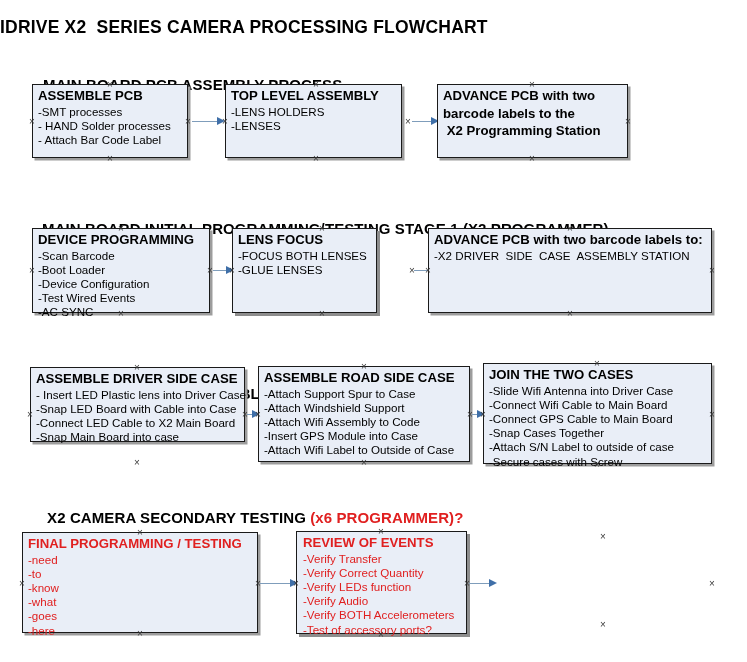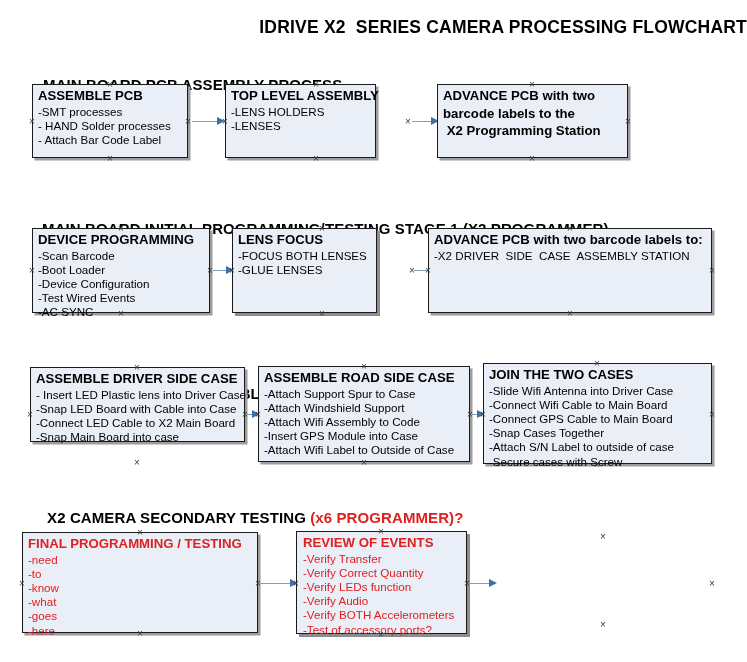--- a/index.html
+++ b/index.html
@@ -19,21 +19,21 @@
     position: absolute;
     inset: 0;
   }
 
   
   .chart-title {
     position: absolute;
     left: 0;
     top: 17px;
     width: 747px;
-    text-align: right;
+    text-align: left;
     font-size: 17.5px;
     font-weight: bold;
     letter-spacing: 0.2px;
     white-space: pre;
   }
   .section-head {
     position: absolute;
     font-size: 15px;
     font-weight: bold;
     letter-spacing: 0.1px;
@@ -139,21 +139,21 @@
   <div class="handle" style="left:110px; top:84px;">×</div>
   <div class="handle" style="left:110px; top:158px;">×</div>
   <div class="handle" style="left:32px;  top:121px;">×</div>
   <div class="handle" style="left:188px; top:121px;">×</div>
 
   <div class="conn" style="left:192px; top:116px; width:33px;">
     <div class="shaft"></div>
     <div class="head"></div>
   </div>
 
-  <div class="node" style="left:225px; top:84px; width:151px; height:74px;">
+  <div class="node" style="left:225px; top:84px; width:177px; height:74px;">
     <div class="n-title">TOP LEVEL ASSEMBLY</div>
     <div class="n-line">-LENS HOLDERS</div>
     <div class="n-line">-LENSES</div>
   </div>
   <div class="handle" style="left:316px; top:84px;">×</div>
   <div class="handle" style="left:316px; top:158px;">×</div>
   <div class="handle" style="left:225px; top:121px;">×</div>
   <div class="handle" style="left:408px; top:121px;">×</div>
 
   <div class="conn" style="left:412px; top:116px; width:27px;">

